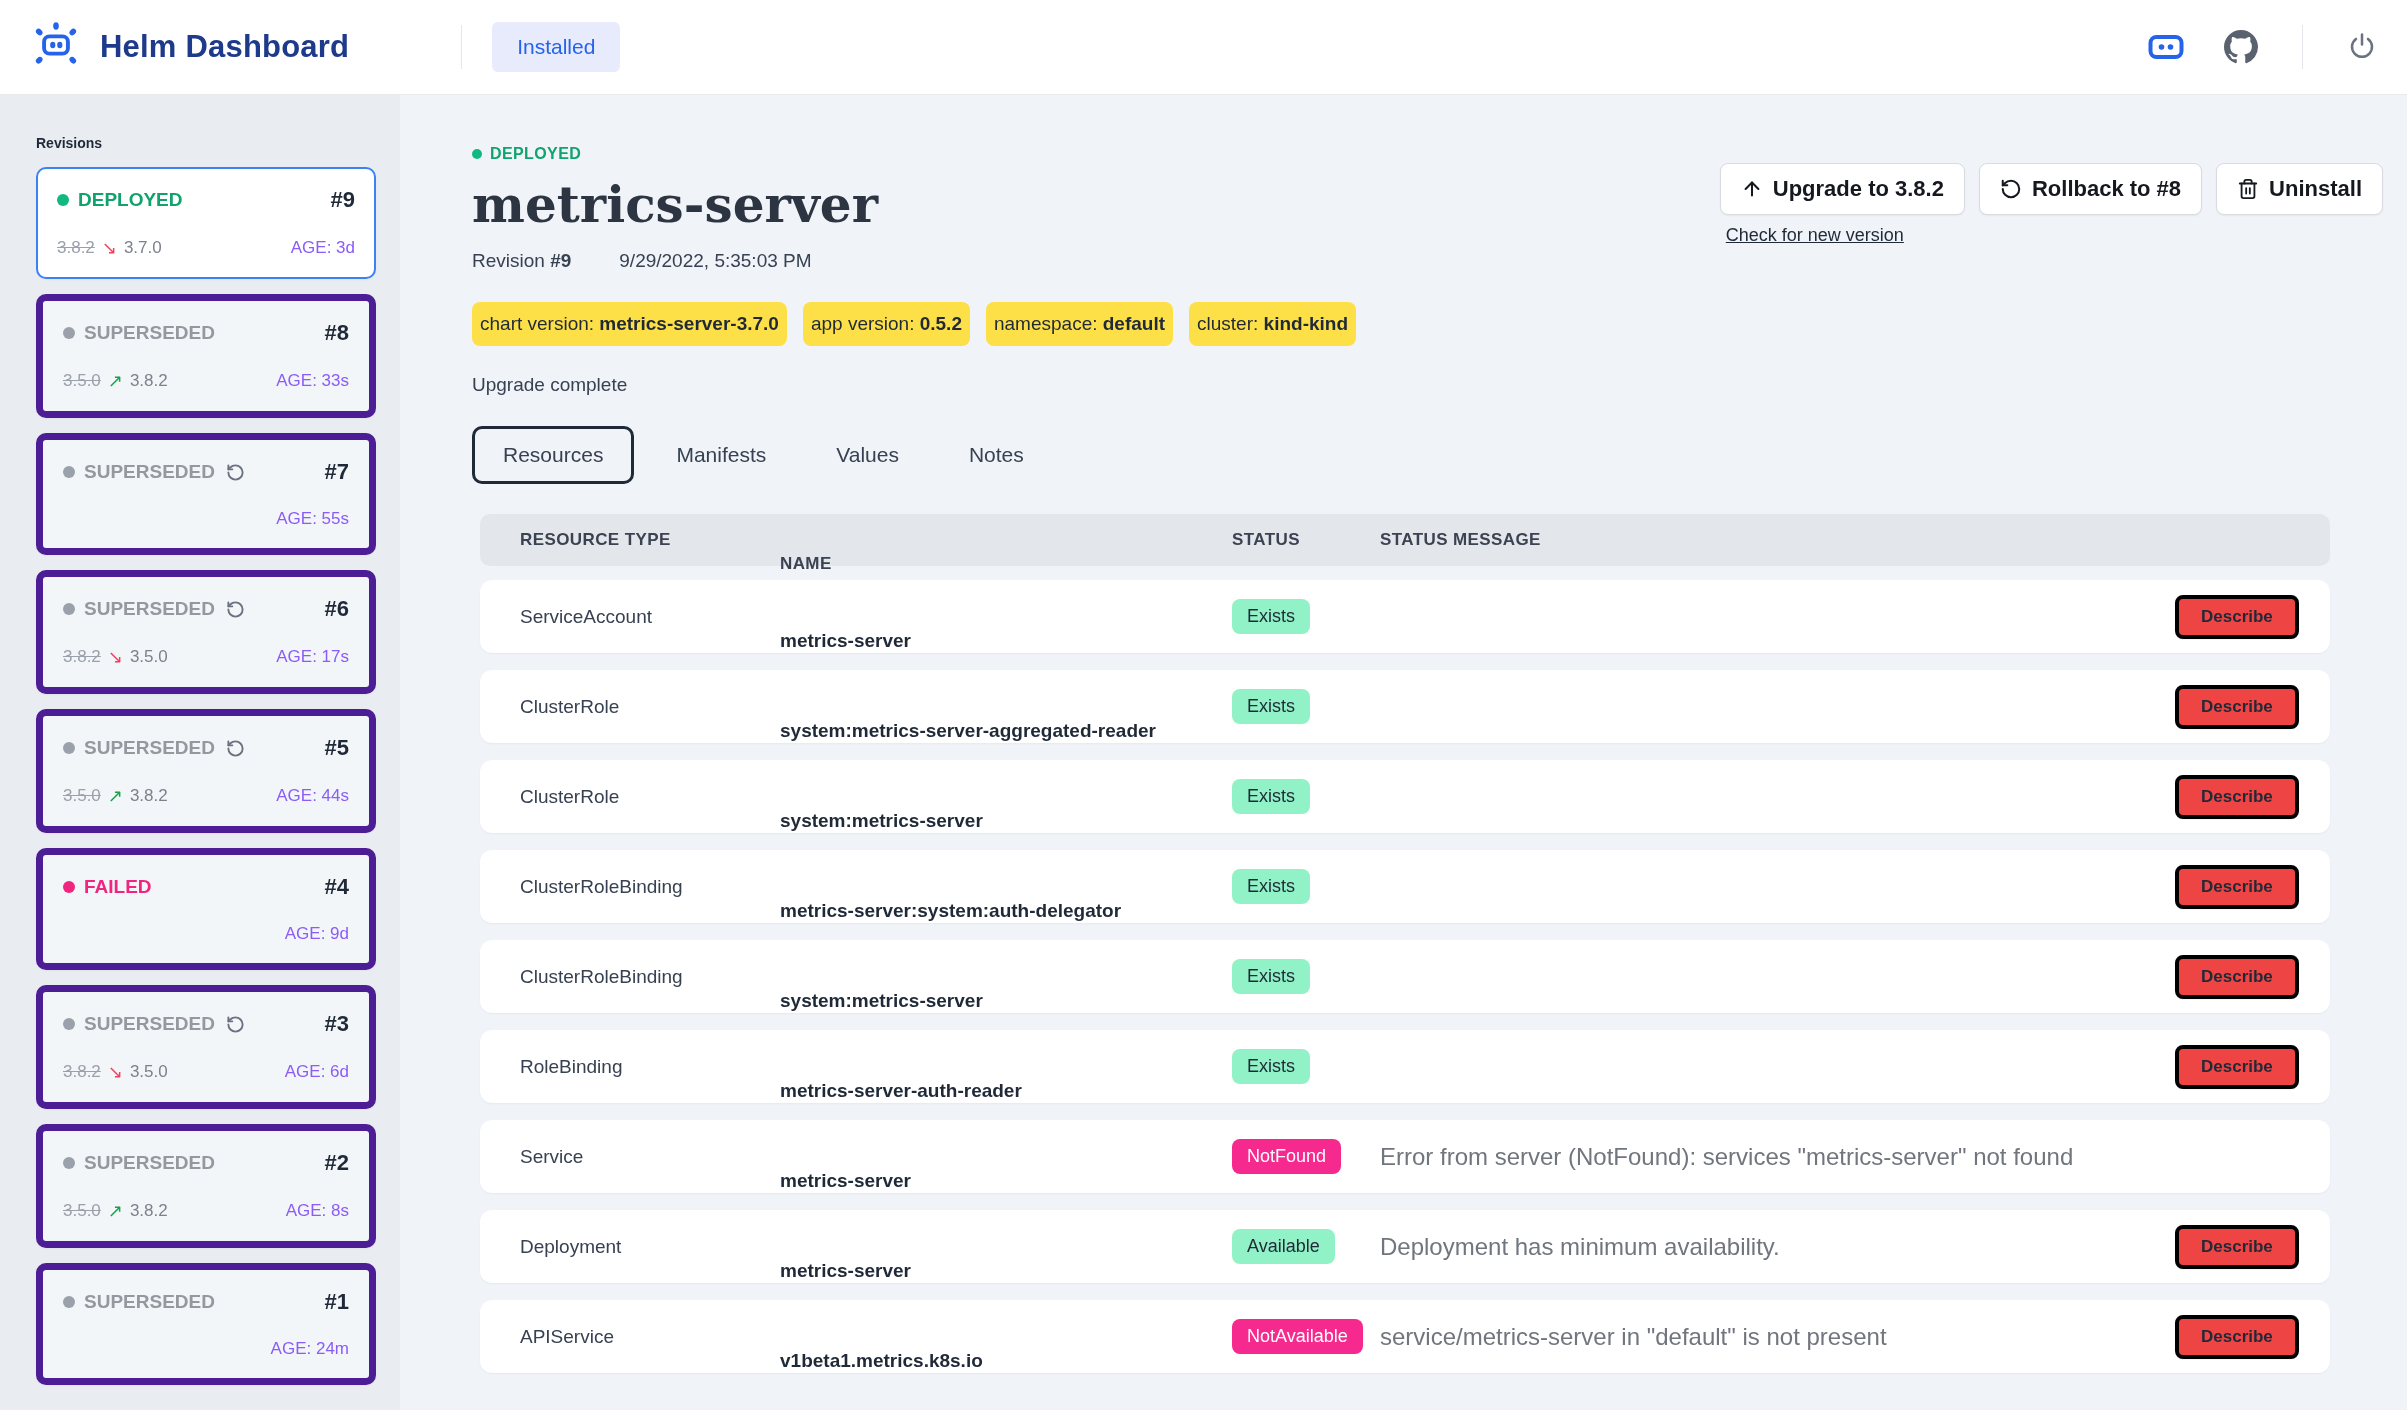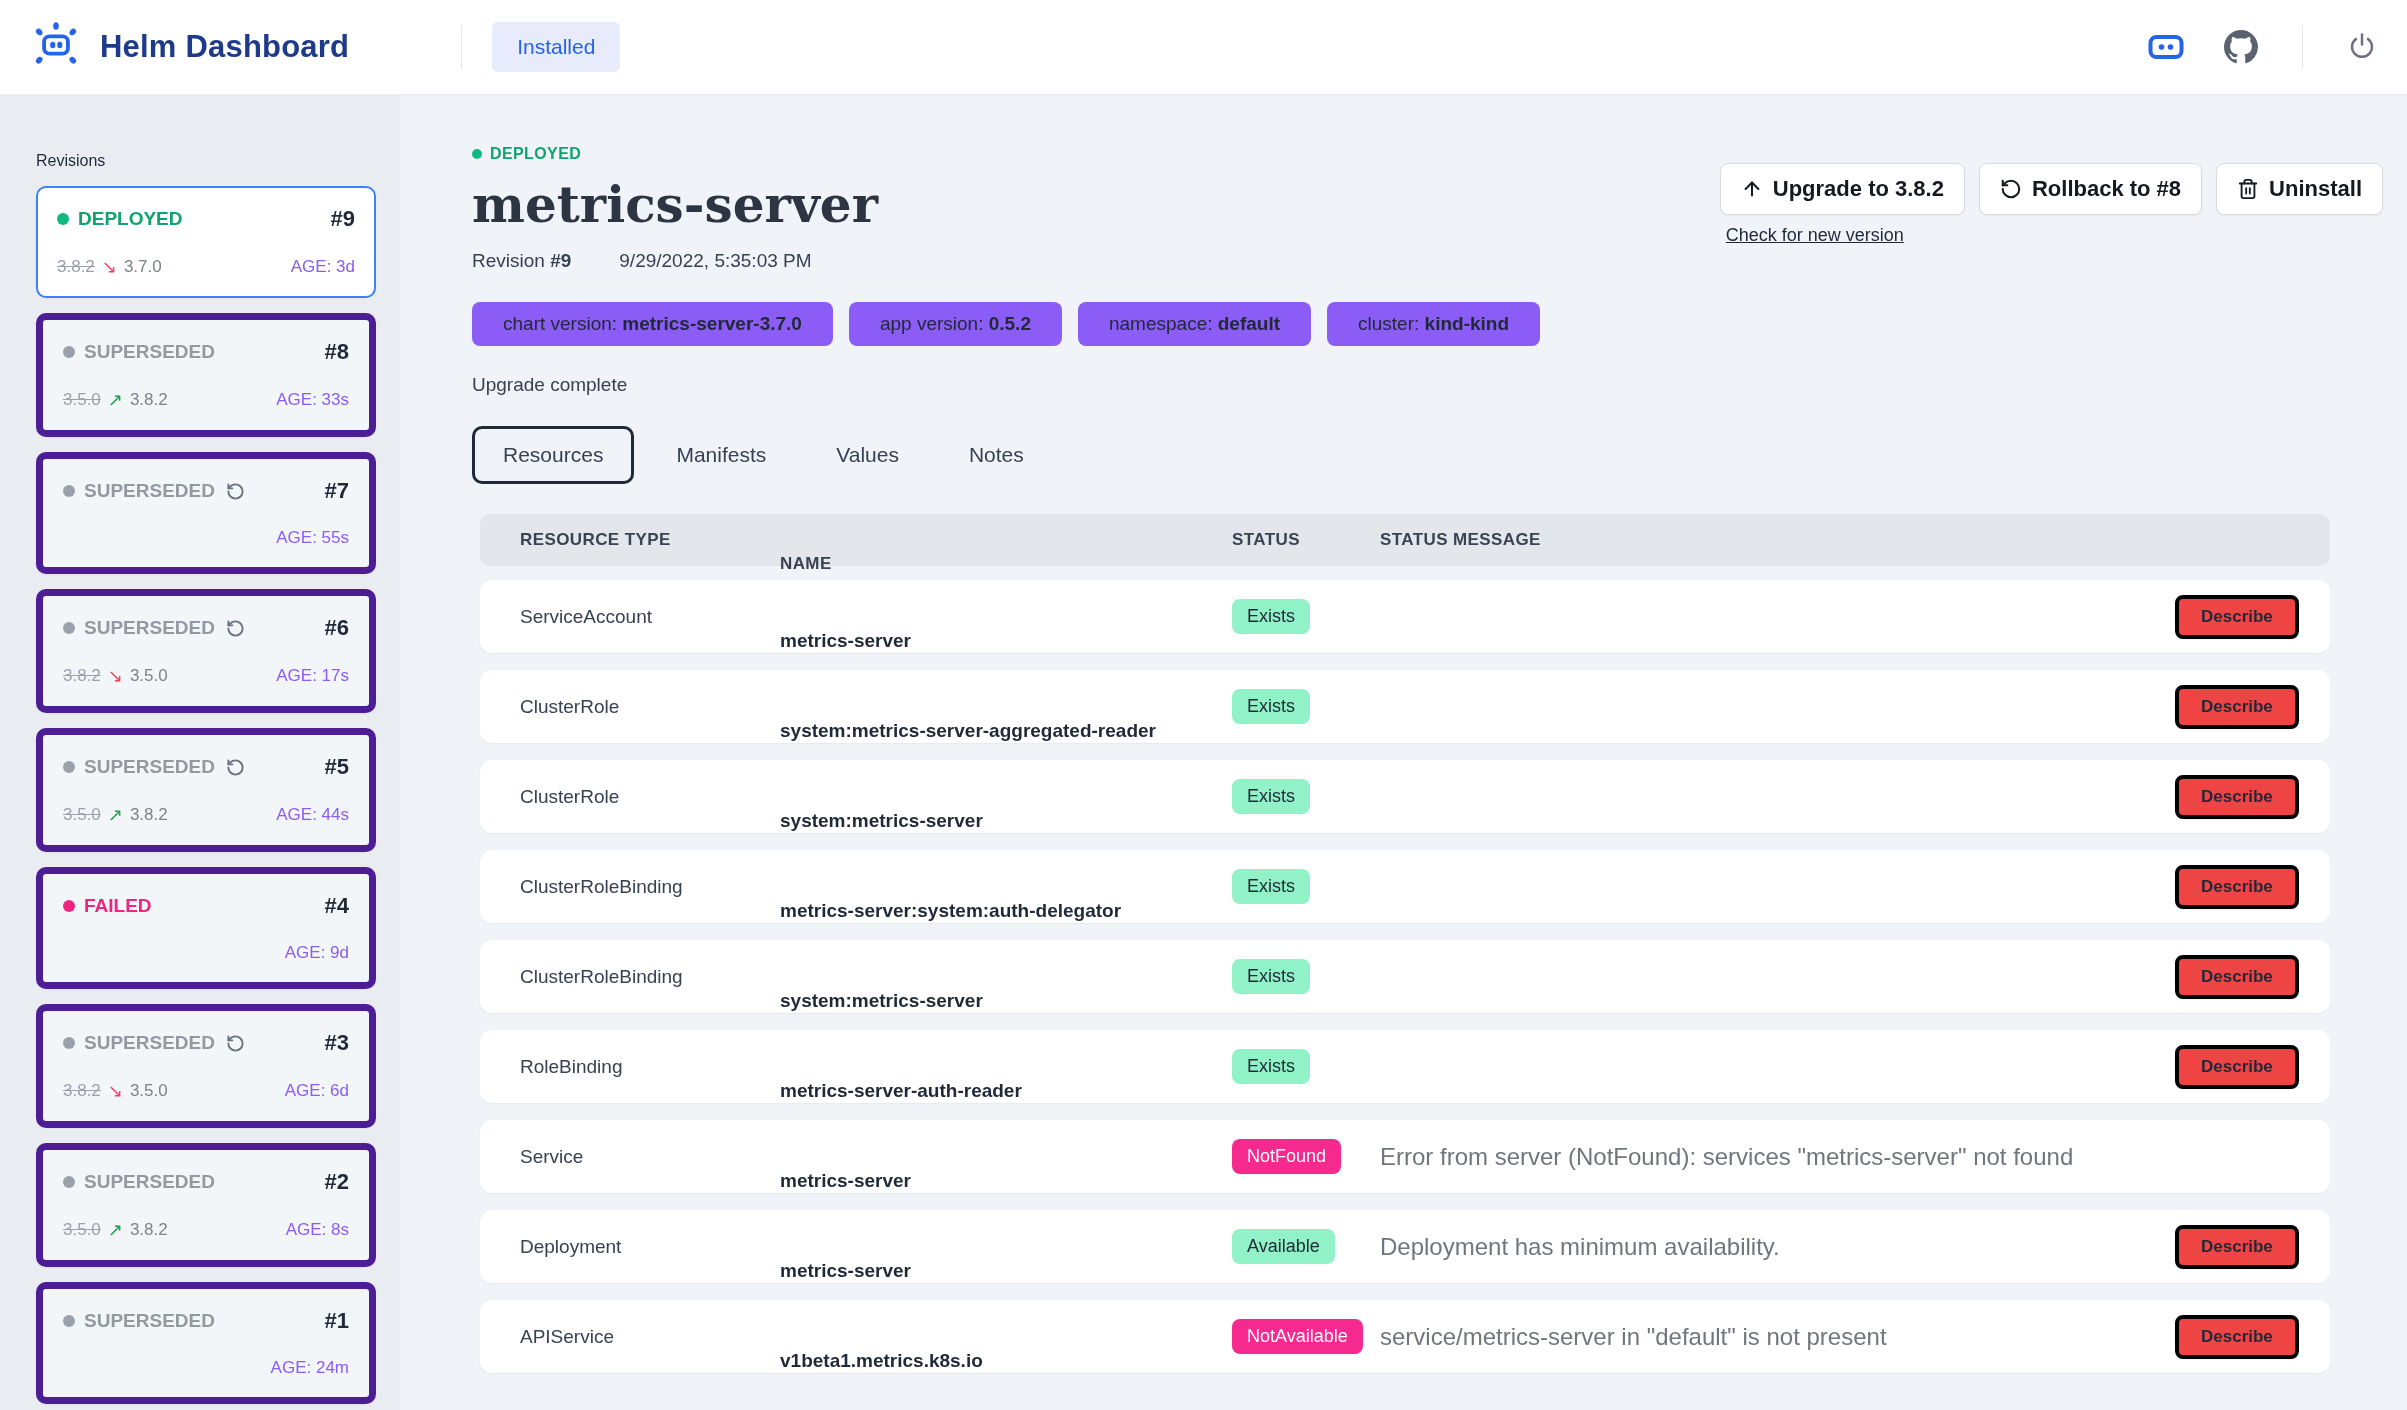--- a/index.html
+++ b/index.html
@@ -14,21 +14,21 @@
   .hdr-divider { width:1px; height:44px; background:#e3e6ea; margin:0 0 0 112px; }
   .nav-installed { margin-left:30px; background:#e7ebfc; color:#2563eb; font-size:21px;
             padding:13px 25px; border-radius:6px; border:none; cursor:pointer; }
   .hdr-right { margin-left:auto; display:flex; align-items:center; gap:40px; }
   .icon-btn { background:none; border:none; cursor:pointer; display:flex; align-items:center; }
   .hdr-divider2 { width:1px; height:44px; background:#e3e6ea; margin:0 4px; }
 
   
   .page { display:flex; height:1315px; }
   .sidebar { width:400px; background:#e9edf2; padding:40px 24px 0 36px; flex-shrink:0; }
-  .sidebar h2 { font-size:16px; font-weight:normal; color:#1f2937; margin-bottom:16px;margin-top:17px; }
+  .sidebar h2 { font-size:14px; font-weight:bold; color:#1f2937; margin-bottom:16px; }
 
   
   .rev-card { width:340px; background:#f3f6f9; border:7px solid #4c1d95; border-radius:10px;
               padding:19px 20px; margin-bottom:15px; cursor:pointer;
               box-shadow:0 1px 2px rgba(20,30,50,.04); }
   .rev-card.selected { background:#ffffff; border:2px solid #3b82f6; padding:18px 19px; }
   .rev-top { display:flex; align-items:center; }
   .rev-status { display:flex; align-items:center; gap:9px; font-size:19px; font-weight:bold; }
   .rev-dot { width:12px; height:12px; border-radius:50%; display:inline-block; }
   .deployed .rev-status { color:#10a36d; } .deployed .rev-dot { background:#10b981; }
@@ -50,21 +50,21 @@
   .main { flex:1; padding:50px 0 0 72px; position:relative; }
   .rel-status { display:flex; align-items:center; gap:8px; font-size:16px; font-weight:bold;
                 color:#10a36d; letter-spacing:.4px; }
   .rel-dot { width:10px; height:10px; border-radius:50%; background:#10b981; }
   .rel-title { margin-top:12px; font-family:"DejaVu Serif", serif; font-weight:600;
                font-size:50px; color:#2e3542; }
   .rel-meta { margin-top:16px; display:flex; align-items:center; font-size:19px; color:#374151; }
   .rel-meta b { font-weight:bold; }
   .rel-date { margin-left:48px; }
   .badges { margin-top:30px; display:flex; gap:16px; }
-  .badge-chip { background:#8b5cf6; border-radius:8px; padding:11px 31px; font-size:19px;
+  .badge-chip { background:#fde047; border-radius:8px; padding:11px 8px; font-size:19px;
                 color:#1f2937; white-space:nowrap; }
   .badge-chip b { font-weight:bold; }
   .rel-note { margin-top:28px; font-size:19px; color:#374151; }
 
   
   .actions { position:absolute; top:68px; right:24px; display:flex; flex-direction:column; }
   .actions-row { display:flex; gap:14px; }
   .act-btn { display:flex; align-items:center; gap:10px; background:#ffffff;
              border:1px solid #d8dbe0; border-radius:8px; padding:0 20px; height:52px;
              font-size:22px; font-weight:bold; color:#15181e; cursor:pointer;

